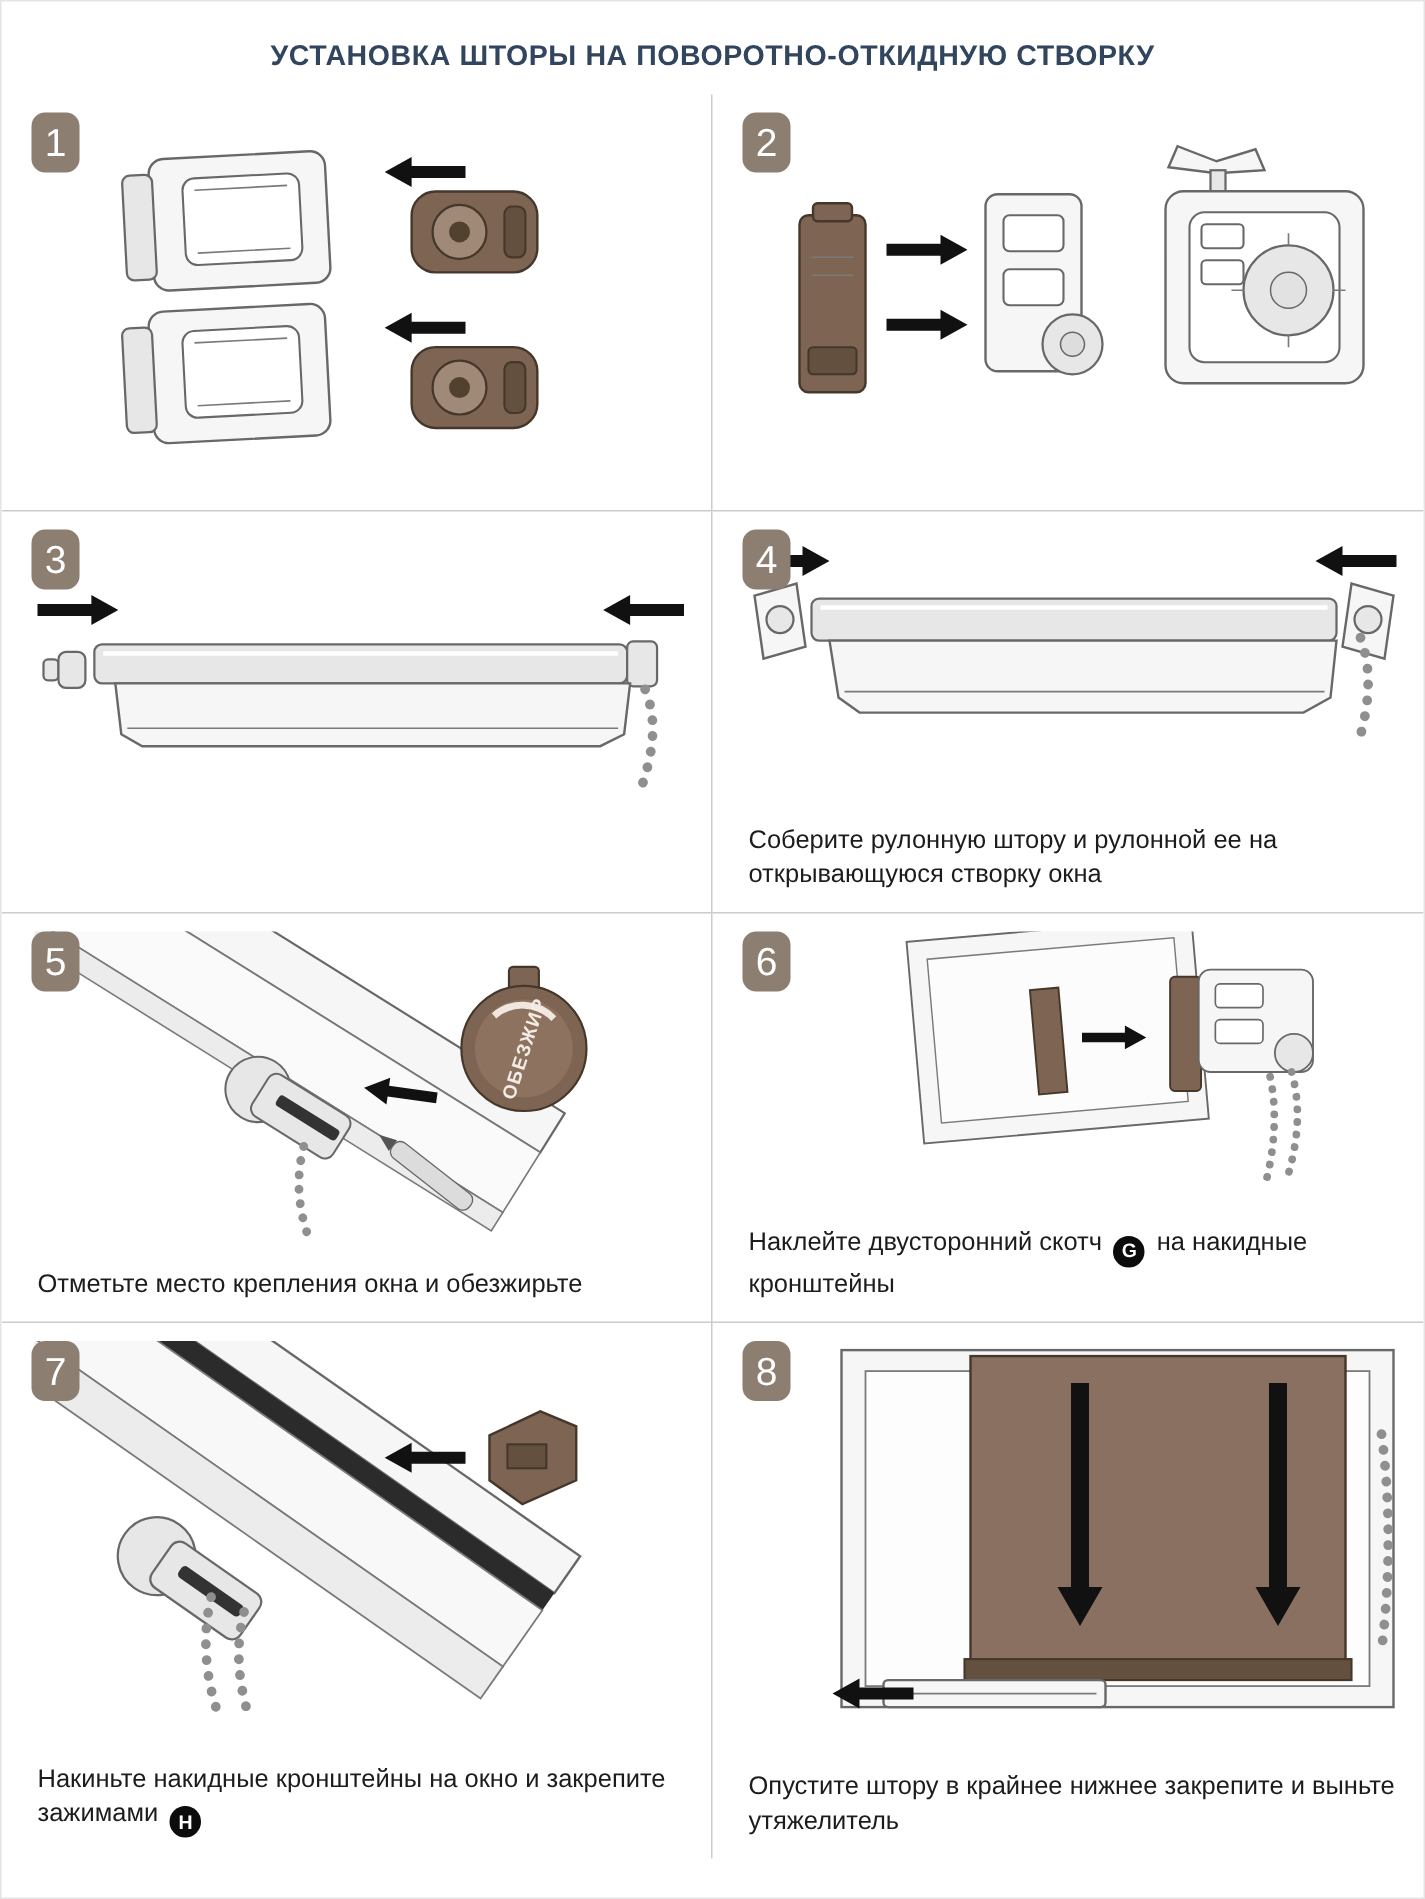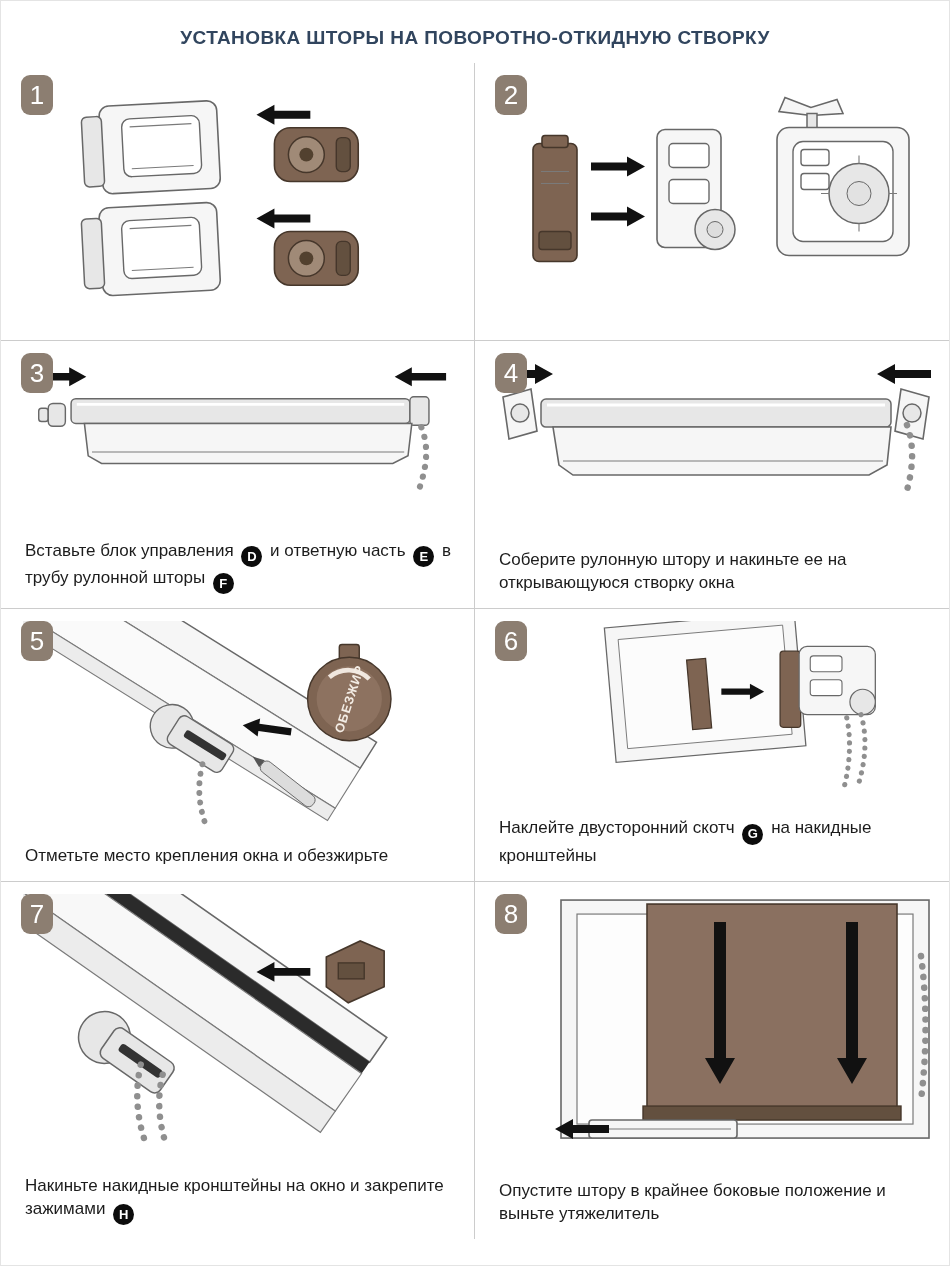--- a/index.html
+++ b/index.html
@@ -147,21 +147,20 @@
           <rect class="g2" x="0" y="8" width="10" height="14" rx="3"></rect>
           <rect class="g2" x="10" y="3" width="18" height="24" rx="5"></rect>
         </g>
         <rect class="g2" x="40" y="48" width="356" height="26" rx="5"></rect>
         <line x1="46" y1="54" x2="390" y2="54" stroke="#ffffff" stroke-width="3"></line>
         <rect class="g2" x="396" y="46" width="20" height="30" rx="4"></rect>
         <path class="ln" d="M54 74 L398 74 L394 108 L378 116 L72 116 L58 108 Z"></path>
         <path class="thin" d="M62 104 L390 104"></path>
         <path class="bead" d="M408 78 C416 98 414 118 406 142"></path>
       </svg>
-      <p class="caption">Вставьте блок управления <span class="letter-badge">D</span> и ответную часть <span class="letter-badge">E</span> в трубу рулонной шторы <span class="letter-badge">F</span></p>
     </section>
 
     <section class="cell bB">
       <div class="step-num">4</div>
       <svg class="illus" viewBox="0 0 436 190">
         <use href="#arrowR" transform="translate(2,10)"></use>
         <use href="#arrowL" transform="translate(380,10)"></use>
         <g transform="translate(6,36)">
           <path class="ln" d="M0 8 L28 0 L34 42 L6 50 Z"></path>
           <circle class="g2" cx="17" cy="24" r="9"></circle>
@@ -169,21 +168,21 @@
         <g transform="translate(398,36)">
           <path class="ln" d="M34 8 L6 0 L0 42 L28 50 Z"></path>
           <circle class="g2" cx="17" cy="24" r="9"></circle>
         </g>
         <rect class="g2" x="44" y="46" width="350" height="28" rx="5"></rect>
         <line x1="50" y1="52" x2="388" y2="52" stroke="#ffffff" stroke-width="3"></line>
         <path class="ln" d="M56 74 L394 74 L390 112 L372 122 L76 122 L62 112 Z"></path>
         <path class="thin" d="M66 108 L386 108"></path>
         <path class="bead" d="M410 72 C418 94 416 118 408 144"></path>
       </svg>
-      <p class="caption">Соберите рулонную штору и накиньте ее на открывающуюся створку окна</p>
+      <p class="caption">Соберите рулонную штору и рулонной ее на открывающуюся створку окна</p>
     </section>
 
     <section class="cell bB bR">
       <div class="step-num">5</div>
       <svg class="illus" viewBox="0 0 436 240">
         <g transform="rotate(32 120 40)">
           <rect class="ln" x="-60" y="-12" width="440" height="34"></rect>
           <rect x="-60" y="22" width="440" height="52" fill="#fafafa" stroke="#7a7a7a" stroke-width="1.2"></rect>
           <rect x="-60" y="74" width="440" height="16" fill="#ececec" stroke="#7a7a7a" stroke-width="1.2"></rect>
         </g>
@@ -267,17 +266,17 @@
         <rect class="brd" x="146" y="206" width="258" height="14"></rect>
         <use href="#arrowDlong" transform="translate(212,22)"></use>
         <use href="#arrowDlong" transform="translate(344,22)"></use>
         <g>
           <rect class="ln" x="92" y="220" width="148" height="18" rx="3"></rect>
           <path class="thin" d="M98 229 L234 229"></path>
         </g>
         <use href="#arrowL" transform="translate(58,218)"></use>
         <path class="bead" d="M424 56 C430 100 430 152 424 200"></path>
       </svg>
-      <p class="caption">Опустите штору в крайнее боковые положение и выньте утяжелитель</p>
+      <p class="caption">Опустите штору в крайнее нижнее закрепите и выньте утяжелитель</p>
     </section>
 
   </div>
 </div>
 
 </body></html>

